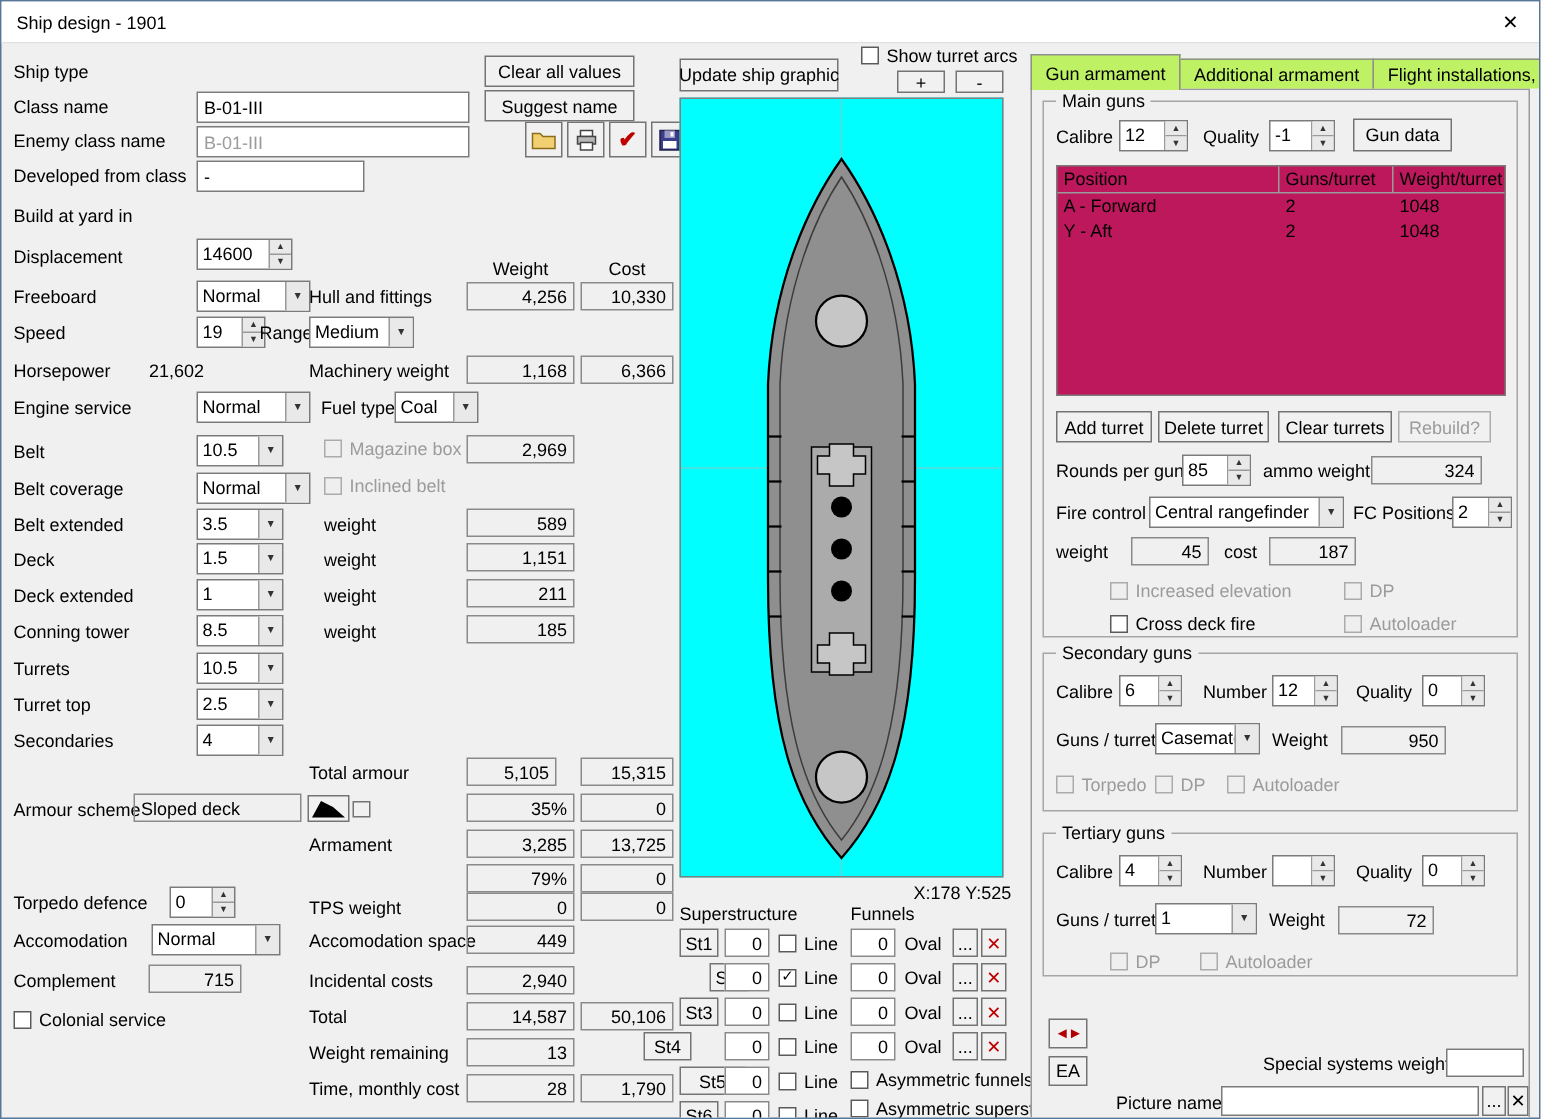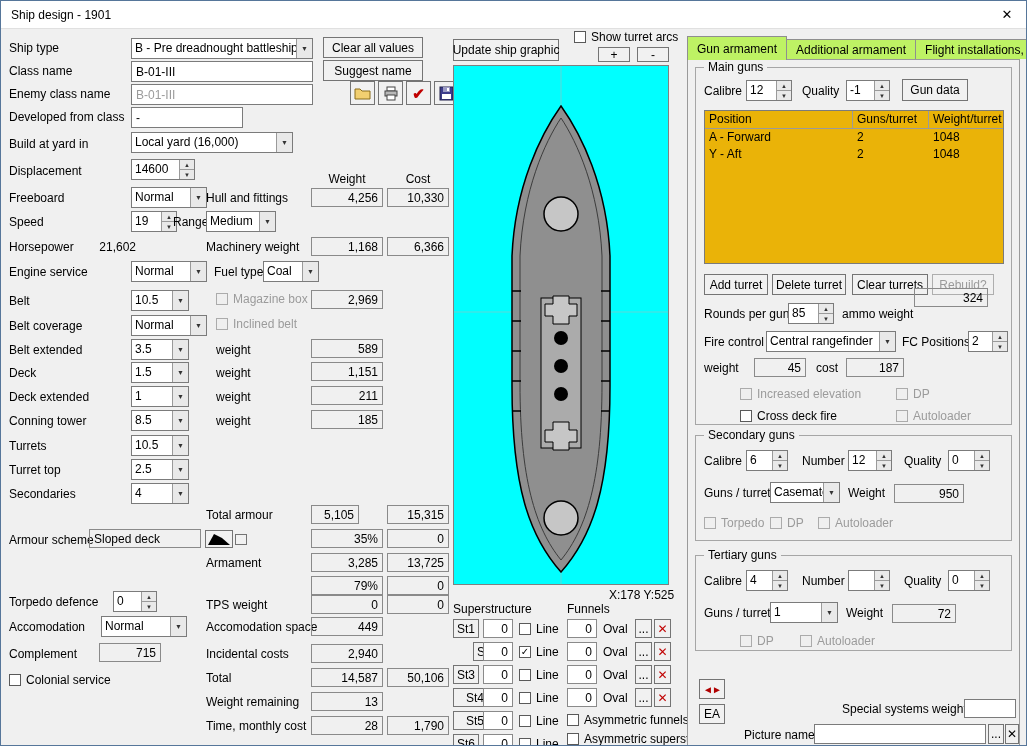--- a/index.html
+++ b/index.html
@@ -30,21 +30,21 @@
 .check{position:absolute;display:flex;align-items:center;gap:5px;height:14px}
 .check .box{width:12px;height:12px;background:#fff;border:1px solid #5a5a5a;font-size:10px;line-height:10px;text-align:center;flex:none;overflow:hidden}
 .check.disabled .box{background:#efefef;border-color:#ababab}
 .check.disabled .t{color:#9b9b9b}
 .group{position:absolute;border:1px solid #a6a6a6}
 .group .legend{position:absolute;top:-8px;left:8px;background:#f0f0f0;padding:0 4px;line-height:14px;white-space:nowrap}
 .tabstrip{position:absolute;display:flex;align-items:flex-end;z-index:3}
 .tab{border:1px solid #8f8f8f;border-bottom:none;background:#bef264;padding:3px 9px 0;margin-right:-1px;white-space:nowrap;height:20px;margin-bottom:1px}
 .tab.active{height:24px;margin-bottom:0;padding-top:5px;position:relative;z-index:4}
 .panel{position:absolute;border:1px solid #9a9a9a;background:#f0f0f0;z-index:1}
-.table{position:absolute;background:#eab308;border:1px solid #7b7b7b}
+.table{position:absolute;background:#be185d;border:1px solid #7b7b7b}
 .thead{display:flex;border-bottom:1px solid #9a9a9a;height:18px}
 .th{padding:1px 4px 0;border-right:1px solid #9a9a9a;white-space:nowrap;overflow:hidden}
 .th:last-child{border-right:none}
 .trow{display:flex;height:17px}
 .td{padding:1px 4px 0;white-space:nowrap;overflow:hidden}
 .canvas{position:absolute;border:1px solid #808080;background:#00ffff}
 .redcheck{color:#c00000;font-size:15px;font-weight:bold;line-height:15px}
 .navarrows{color:#b00000;font-size:10px;letter-spacing:-1px}
 </style>
 </head>
@@ -74,31 +74,23 @@
   <span class="lbl" style="left:8px;top:389px">Deck extended</span>
   <span class="lbl" style="left:8px;top:413px">Conning tower</span>
   <span class="lbl" style="left:8px;top:438px">Turrets</span>
   <span class="lbl" style="left:8px;top:462px">Turret top</span>
   <span class="lbl" style="left:8px;top:486px">Secondaries</span>
   <span class="lbl" style="left:8px;top:532px">Armour scheme</span>
   <span class="lbl" style="left:8px;top:594px">Torpedo defence</span>
   <span class="lbl" style="left:8px;top:619px">Accomodation</span>
   <span class="lbl" style="left:8px;top:646px">Complement</span>
 
-  <div class="combo" style="left:130px;top:37px;width:182px">
-    <span class="val">B - Pre dreadnought battleship</span>
-      <span class="arrow"></span>
-  </div>
   <input class="tinput" style="left: 130px; top: 60px; width: 182px;" value="B-01-III">
   <input class="tinput gray" style="left: 130px; top: 83px; width: 182px;" value="B-01-III">
   <input class="tinput" style="left: 130px; top: 106px; width: 112px;" value="-">
-  <div class="combo" style="left:130px;top:131px;width:162px">
-    <span class="val">Local yard (16,000)</span>
-      <span class="arrow"></span>
-  </div>
   <div class="spin" style="left:130px;top:158px;width:64px">
     <span class="val">14600</span>
     <span class="sb">
         <i class="up"></i>
         <i class="dn"></i>
       </span>
   </div>
   <div class="combo" style="left:130px;top:186px;width:76px">
     <span class="val">Normal</span>
       <span class="arrow"></span>
@@ -210,21 +202,21 @@
   <span class="lbl" style="left:215px;top:342px">weight</span>
   <div class="numf" style="left:310px;top:338px;width:72px">589</div>
   <span class="lbl" style="left:215px;top:365px">weight</span>
   <div class="numf" style="left:310px;top:361px;width:72px">1,151</div>
   <span class="lbl" style="left:215px;top:389px">weight</span>
   <div class="numf" style="left:310px;top:385px;width:72px">211</div>
   <span class="lbl" style="left:215px;top:413px">weight</span>
   <div class="numf" style="left:310px;top:409px;width:72px">185</div>
 
   <span class="lbl" style="left:205px;top:507px">Total armour</span>
-  <div class="numf" style="left:310px;top:504px;width:48px">5,105</div>
+  <div class="numf" style="left:310px;top:504px;width:60px">5,105</div>
   <div class="numf" style="left:386px;top:504px;width:62px">15,315</div>
 
   <div class="numf" style="left:310px;top:528px;width:72px">35%</div>
   <div class="numf" style="left:386px;top:528px;width:62px">0</div>
 
   <span class="lbl" style="left:205px;top:555px">Armament</span>
   <div class="numf" style="left:310px;top:552px;width:72px">3,285</div>
   <div class="numf" style="left:386px;top:552px;width:62px">13,725</div>
 
   <div class="numf" style="left:310px;top:575px;width:72px">79%</div>
@@ -331,21 +323,21 @@
   <div class="check" style="left:518px;top:644px">
     <span class="box">✓</span>
     <span class="t">Line</span>
   </div>
   <div class="btn" style="left:452px;top:664px;width:26px;height:19px">St3</div>
   <div class="numf white" style="left:482px;top:664px;width:30px">0</div>
   <div class="check" style="left:518px;top:667px">
     <span class="box"></span>
     <span class="t">Line</span>
   </div>
-  <div class="btn" style="left:452px;top:687px;width:44px;height:19px">St4</div>
+  <div class="btn" style="left:428px;top:687px;width:32px;height:19px">St4</div>
   <div class="numf white" style="left:482px;top:687px;width:30px">0</div>
   <div class="check" style="left:518px;top:690px">
     <span class="box"></span>
     <span class="t">Line</span>
   </div>
   <div class="btn" style="left:452px;top:710px;width:44px;height:19px">St5</div>
   <div class="numf white" style="left:482px;top:710px;width:30px">0</div>
   <div class="check" style="left:518px;top:713px">
     <span class="box"></span>
     <span class="t">Line</span>
@@ -438,21 +430,21 @@
 
     <span class="lbl" style="left:8px;top:239px">Rounds per gun</span>
     <div class="spin" style="left:92px;top:235px;width:46px">
       <span class="val">85</span>
       <span class="sb">
           <i class="up"></i>
           <i class="dn"></i>
         </span>
     </div>
     <span class="lbl" style="left:146px;top:239px">ammo weight</span>
-    <div class="numf" style="left:218px;top:220px;width:74px">324</div>
+    <div class="numf" style="left:218px;top:236px;width:74px">324</div>
 
     <span class="lbl" style="left:8px;top:267px">Fire control</span>
     <div class="combo" style="left:70px;top:263px;width:130px">
       <span class="val">Central rangefinder</span>
         <span class="arrow"></span>
     </div>
     <span class="lbl" style="left:206px;top:267px">FC Positions</span>
     <div class="spin" style="left:272px;top:263px;width:40px">
       <span class="val">2</span>
       <span class="sb">

